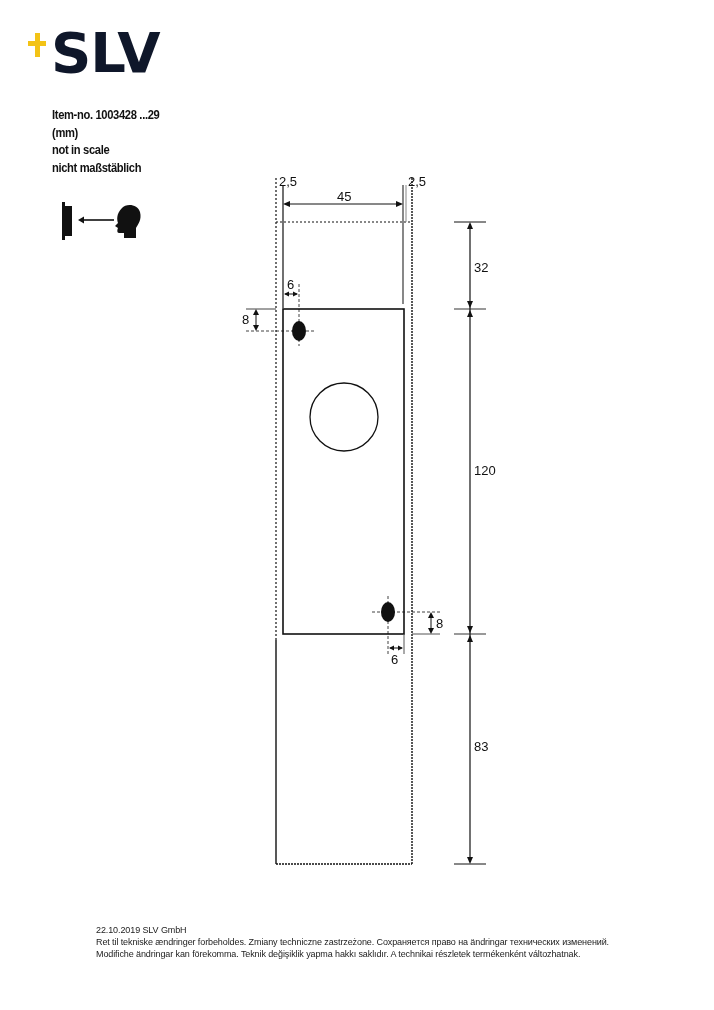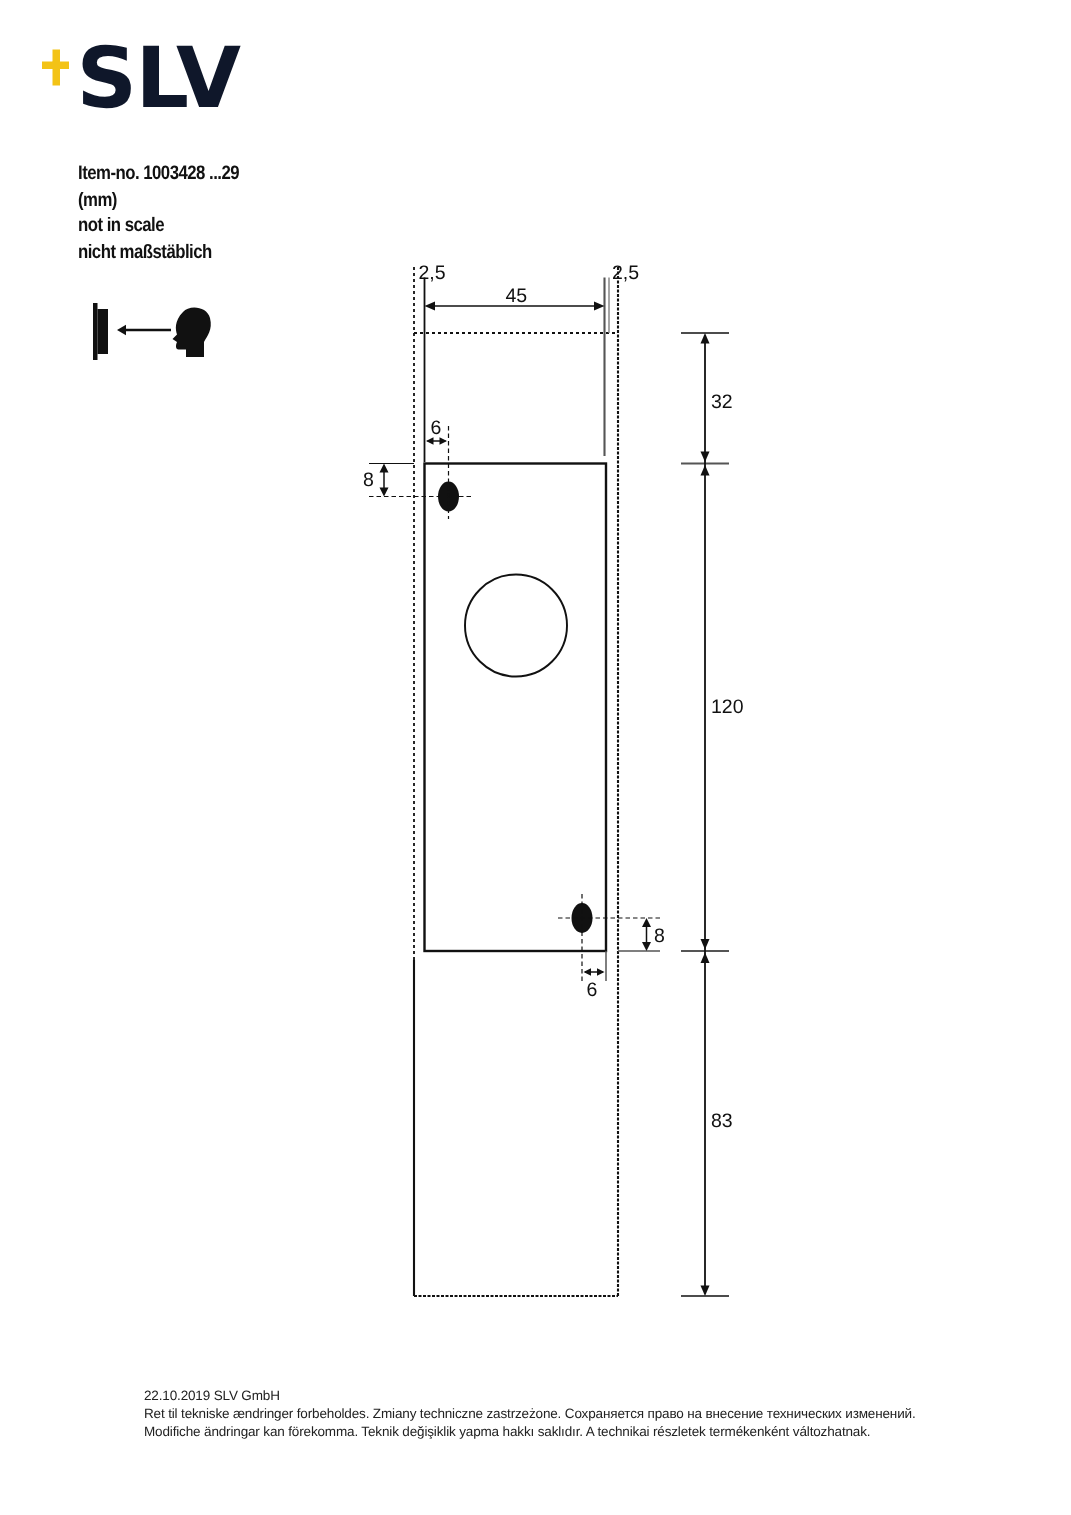--- a/index.html
+++ b/index.html
@@ -109,15 +109,15 @@
   <text class="dim" x="242" y="324">8</text>
   <text class="dim" x="436" y="628">8</text>
   <text class="dim" x="391" y="664">6</text>
   <text class="dim" x="474" y="272">32</text>
   <text class="dim" x="474" y="475">120</text>
   <text class="dim" x="474" y="751">83</text>
 </svg>
 
 <div class="footer">
   <div>22.10.2019   SLV GmbH</div>
-  <div>Ret til tekniske ændringer forbeholdes. Zmiany techniczne zastrzeżone. Сохраняется право на внесение технических изменений.</div>
+  <div>Ret til tekniske ændringer forbeholdes. Zmiany techniczne zastrzeżone. Сохраняется право на ändringar технических изменений.</div>
   <div>Modifiche ändringar kan förekomma. Teknik değişiklik yapma hakkı saklıdır. A technikai részletek termékenként változhatnak.</div>
 </div>
 
 </body></html>

